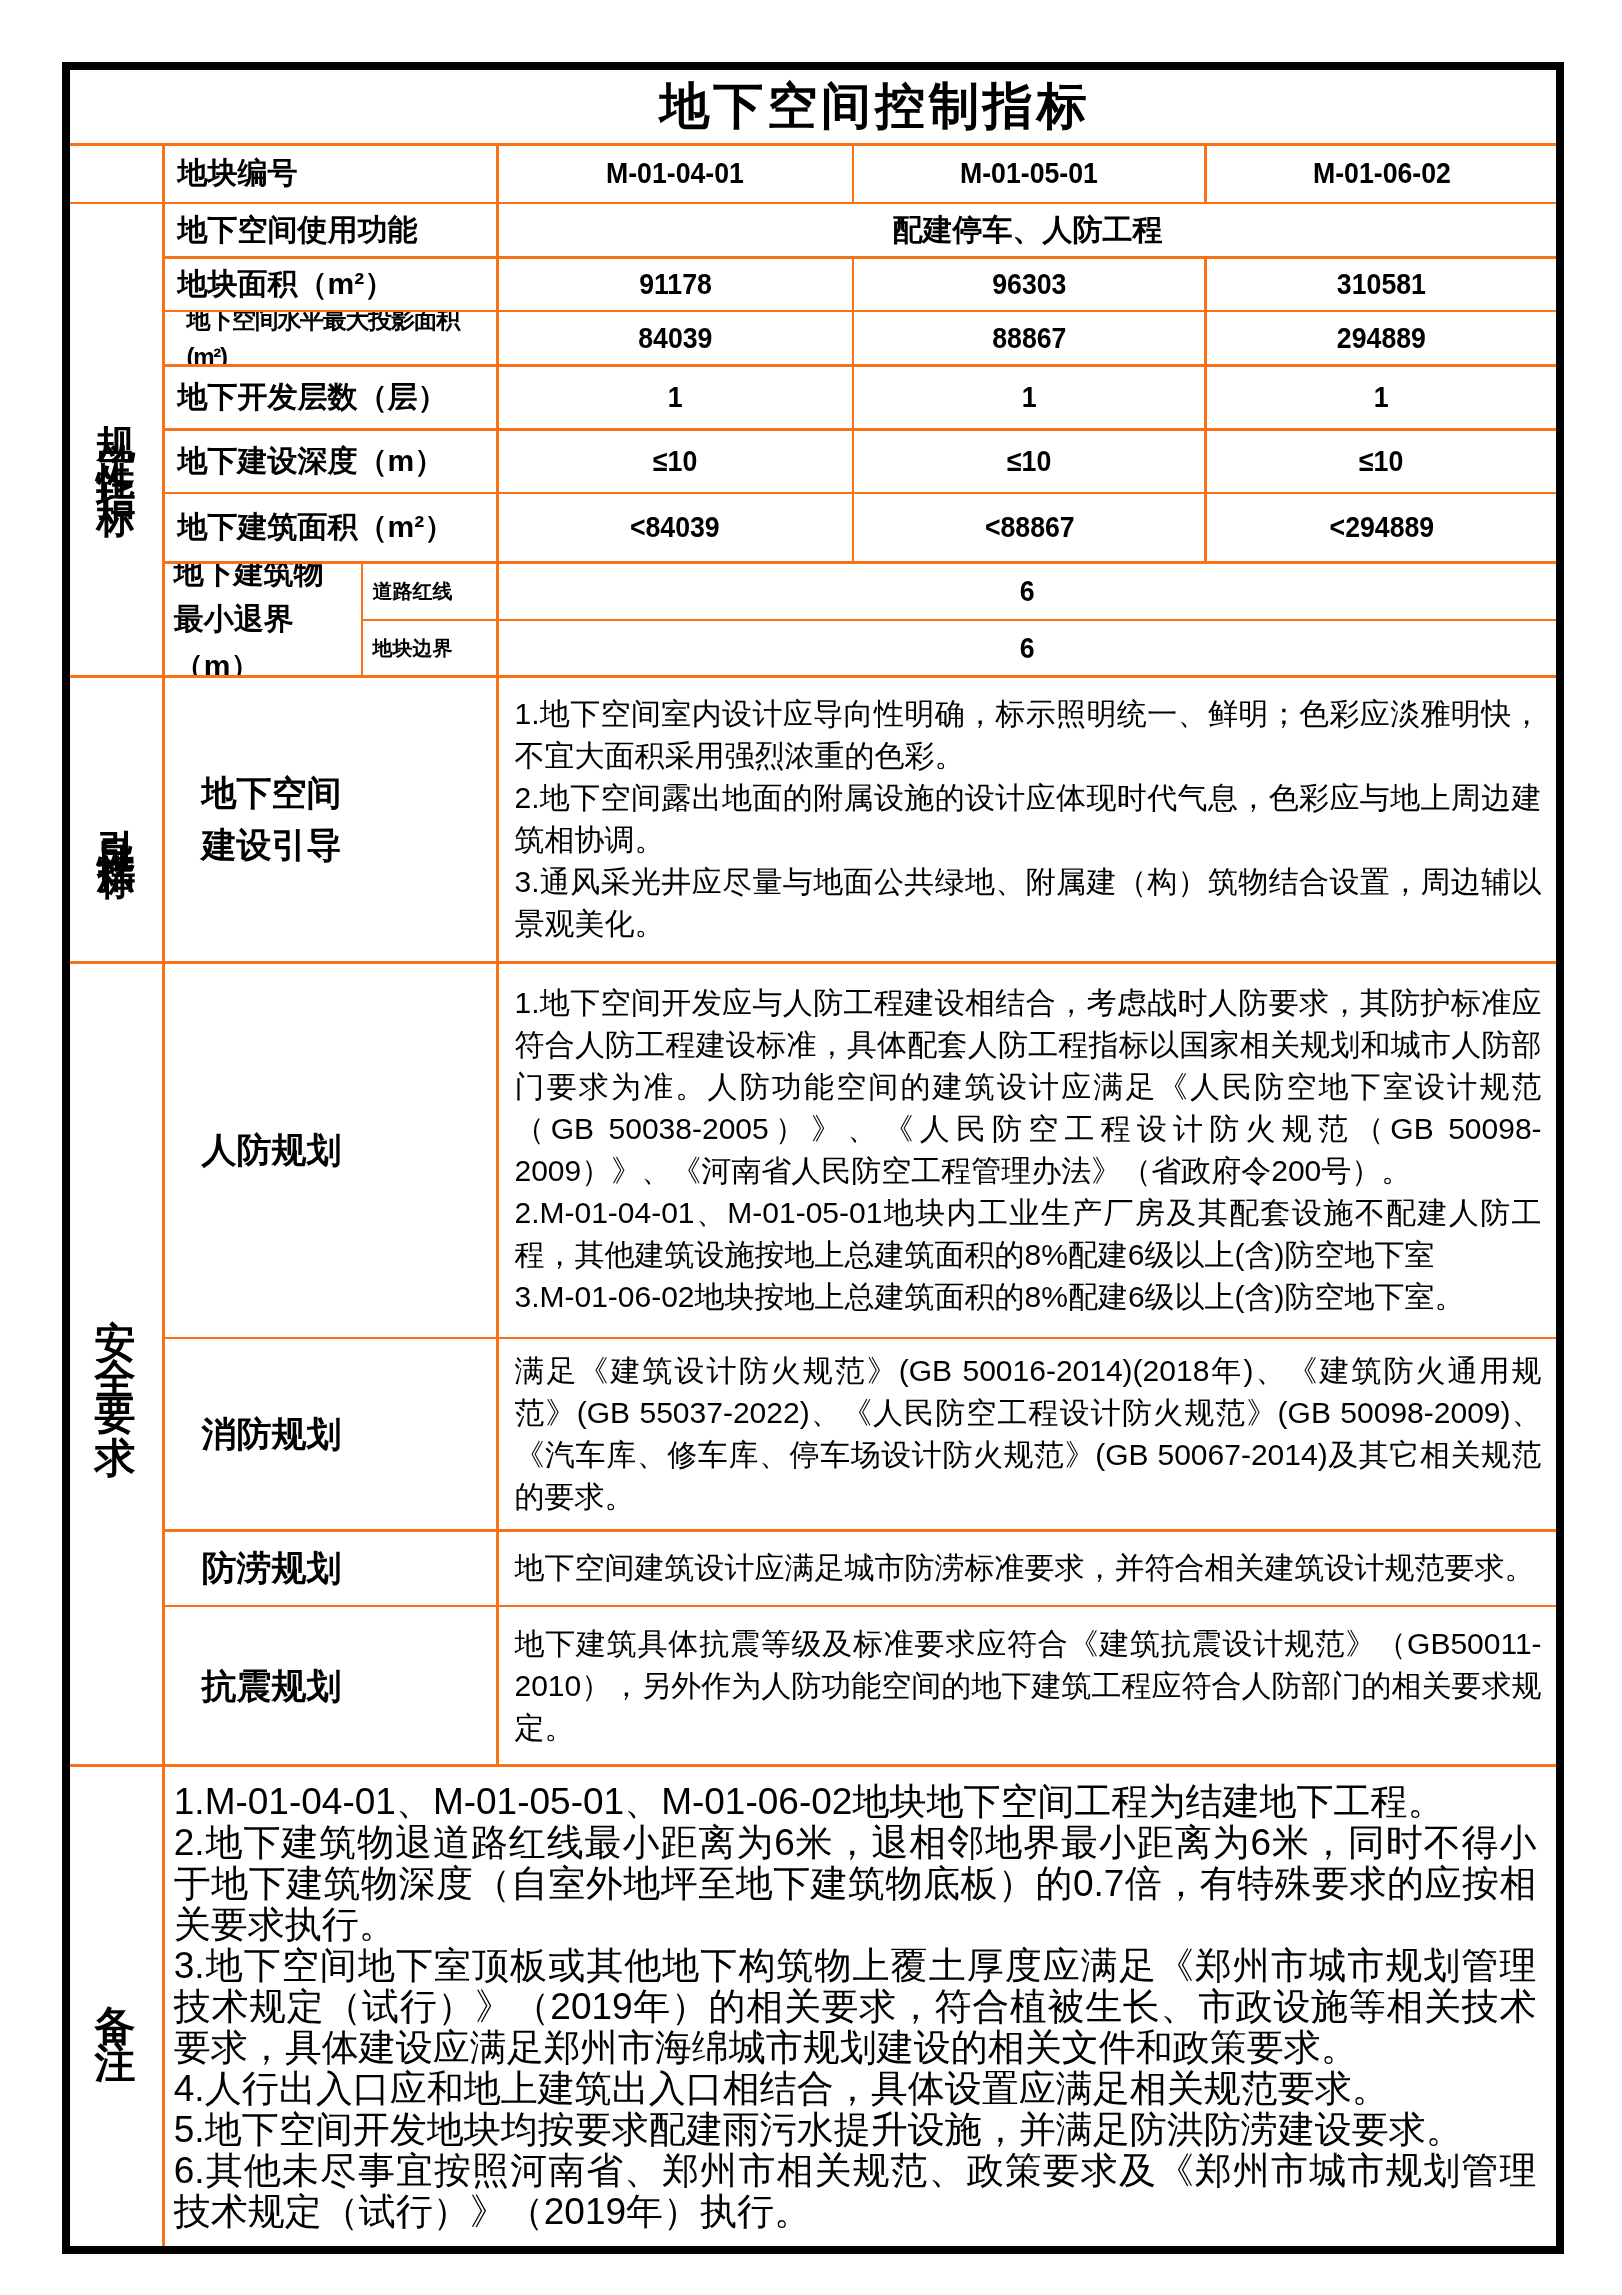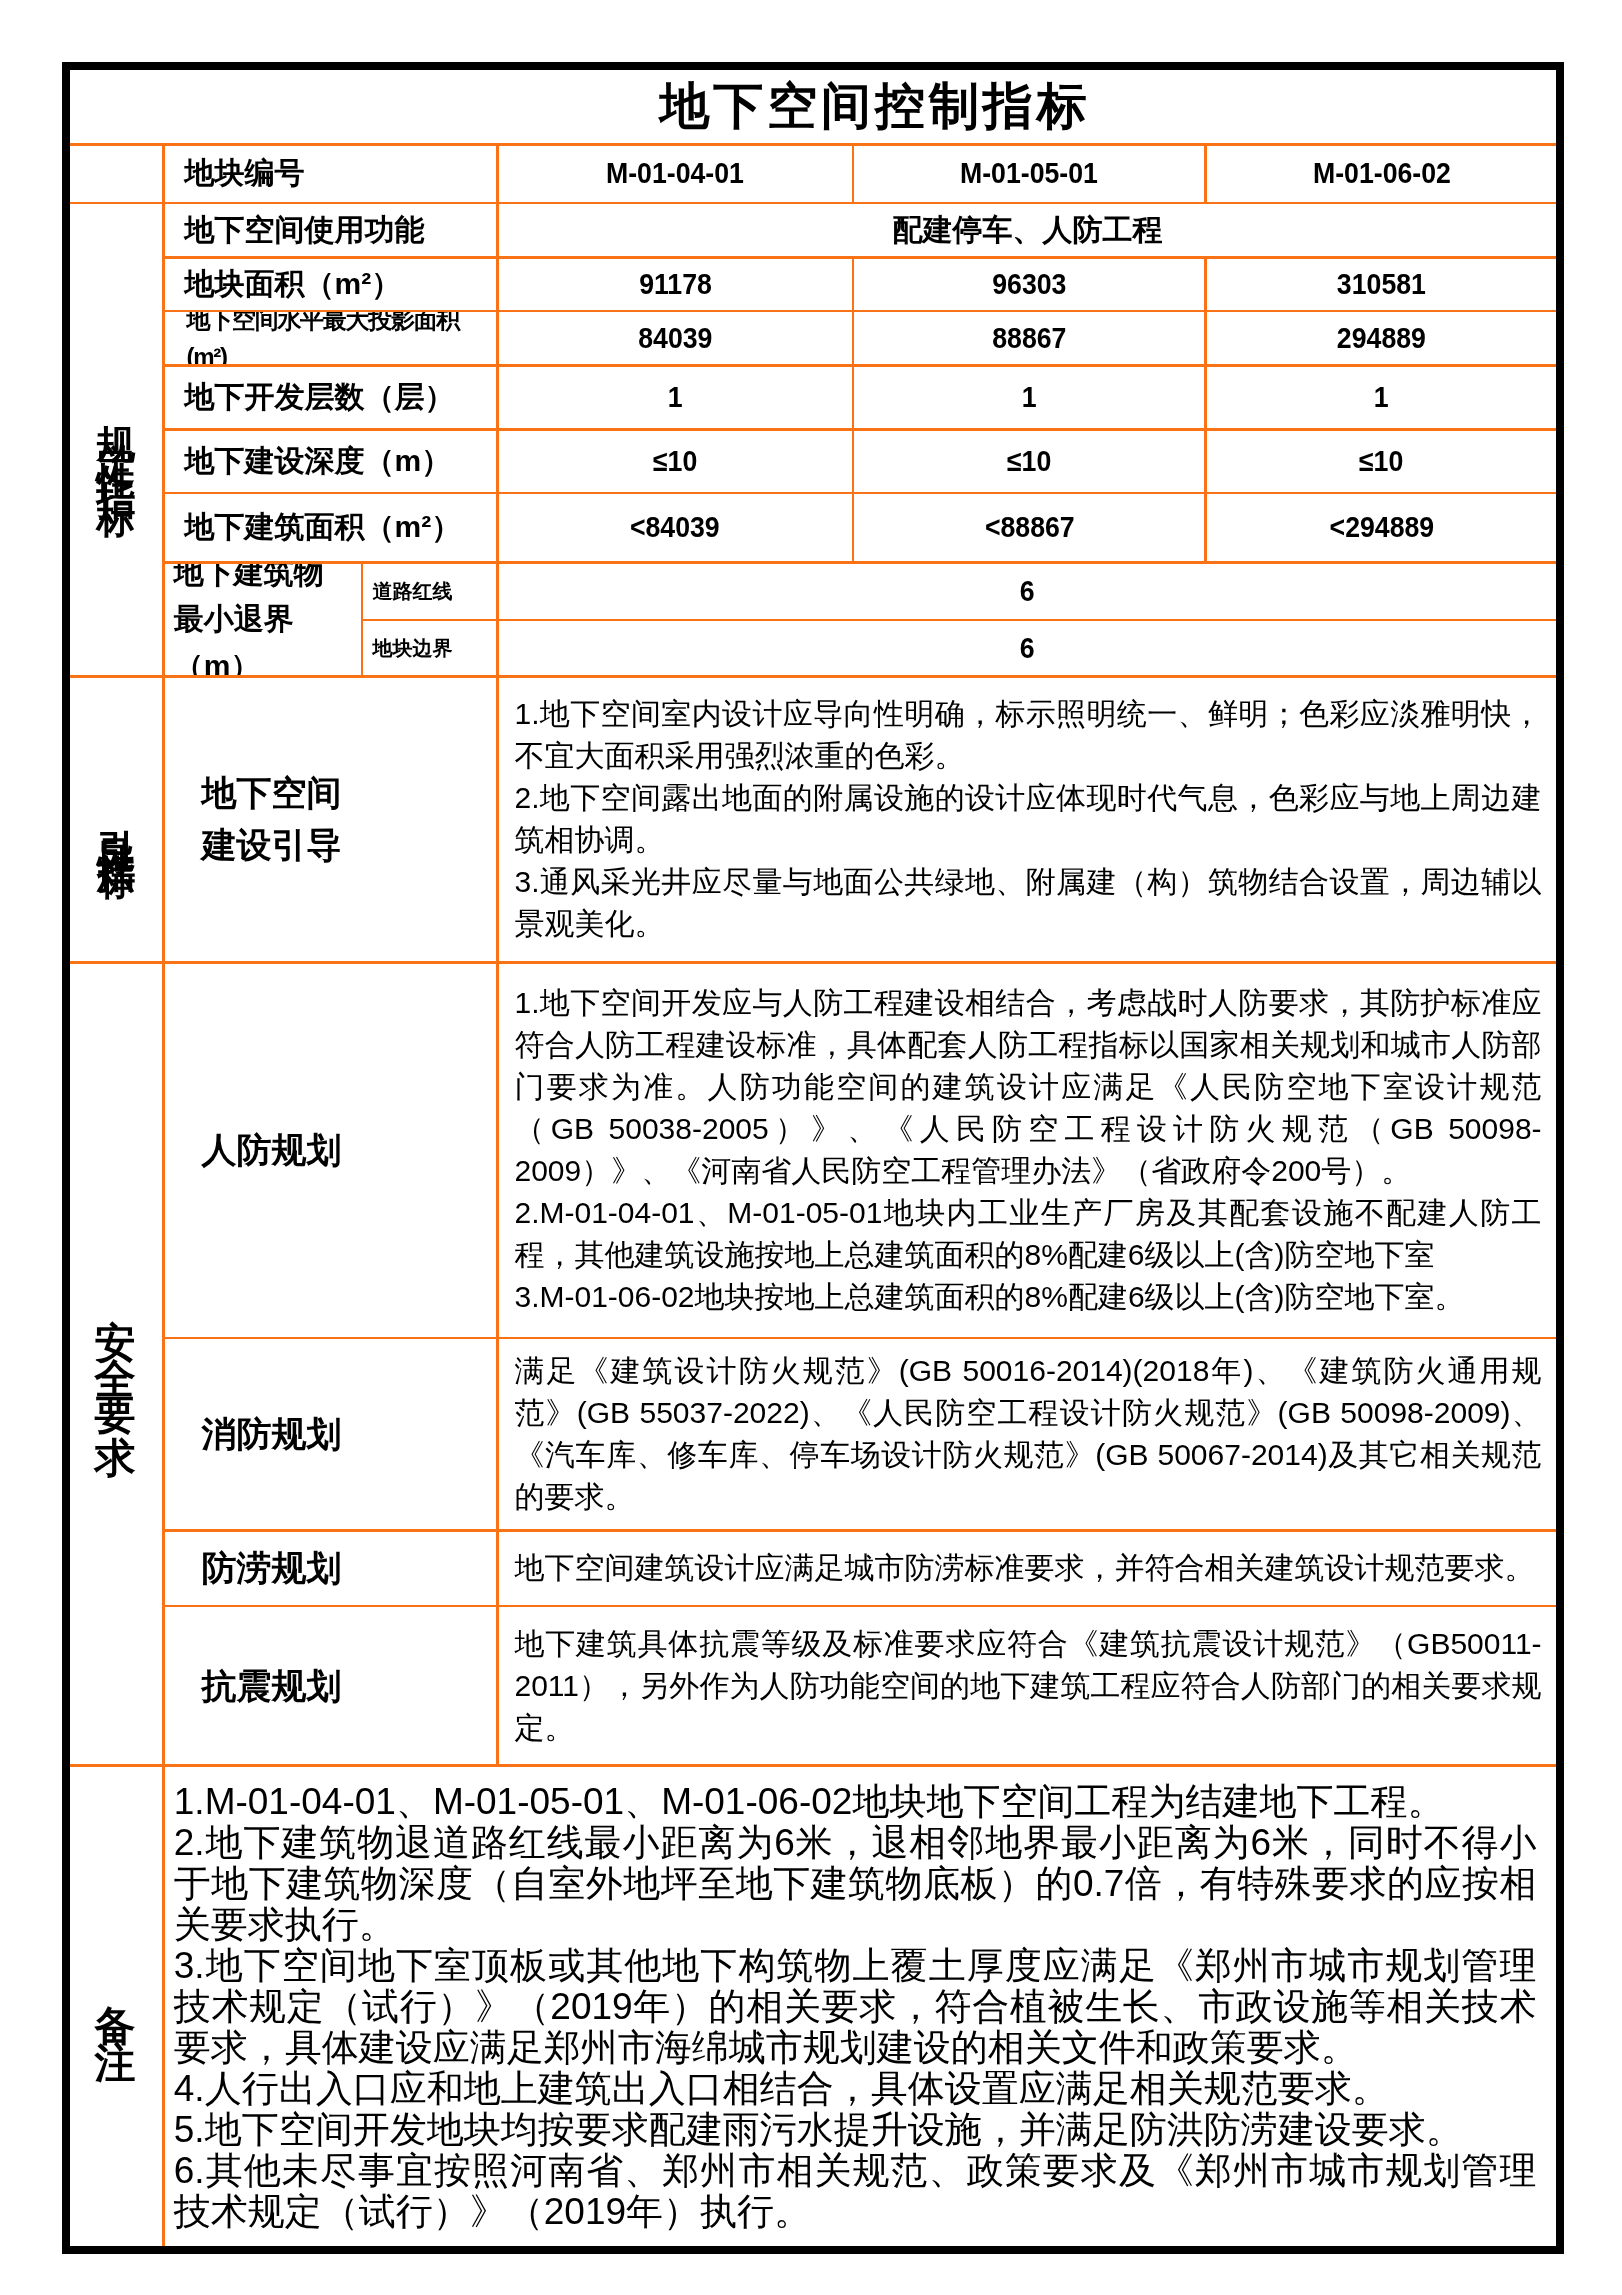--- a/index.html
+++ b/index.html
@@ -57,21 +57,21 @@
     font-weight: 600;
   }
   .v-reg span    { font-size: 39px; letter-spacing: 18.3px; }
   .v-guide span  { font-size: 38px; letter-spacing: 7.9px; }
   .v-safe span   { font-size: 41px; letter-spacing: 39px; }
   .v-notes span  { font-size: 41px; letter-spacing: 33px; }
   
   .rowlabel {
     display: flex;
     align-items: center;
-    padding-left: 20px;
+    padding-left: 13px;
     font-size: 30px;
     font-weight: 600;
     line-height: 1.55;
   }
   .rowlabel-small {
     font-size: 24px;
     letter-spacing: -1.3px;
     padding-left: 22px;
   }
   .rowlabel-wrap {
@@ -244,21 +244,21 @@
       <span>满足《建筑设计防火规范》(GB 50016-2014)(2018年)、《建筑防火通用规范》(GB 55037-2022)、《人民防空工程设计防火规范》(GB 50098-2009)、《汽车库、修车库、停车场设计防火规范》(GB 50067-2014)及其它相关规范的要求。</span>
     </div>
 
     <div class="cell seclabel" style="grid-area:14/2/15/4">防涝规划</div>
     <div class="cell content" style="grid-area:14/4/15/7">
       <span>地下空间建筑设计应满足城市防涝标准要求，并符合相关建筑设计规范要求。</span>
     </div>
 
     <div class="cell seclabel" style="grid-area:15/2/16/4">抗震规划</div>
     <div class="cell content" style="grid-area:15/4/16/7">
-      <span>地下建筑具体抗震等级及标准要求应符合《建筑抗震设计规范》（GB50011-2011），另外作为人防功能空间的地下建筑工程应符合人防部门的相关要求规定。</span>
+      <span>地下建筑具体抗震等级及标准要求应符合《建筑抗震设计规范》（GB50011-2010），另外作为人防功能空间的地下建筑工程应符合人防部门的相关要求规定。</span>
     </div>
 
     <div class="cell vlabel v-notes" style="grid-area:16/1/17/2">
       <span>备注</span>
     </div>
     <div class="cell content notes-content" style="grid-area:16/2/17/7">
       <span>1.M-01-04-01、M-01-05-01、M-01-06-02地块地下空间工程为结建地下工程。
 2.地下建筑物退道路红线最小距离为6米，退相邻地界最小距离为6米，同时不得小于地下建筑物深度（自室外地坪至地下建筑物底板）的0.7倍，有特殊要求的应按相关要求执行。
 3.地下空间地下室顶板或其他地下构筑物上覆土厚度应满足《郑州市城市规划管理技术规定（试行）》（2019年）的相关要求，符合植被生长、市政设施等相关技术要求，具体建设应满足郑州市海绵城市规划建设的相关文件和政策要求。
 4.人行出入口应和地上建筑出入口相结合，具体设置应满足相关规范要求。

